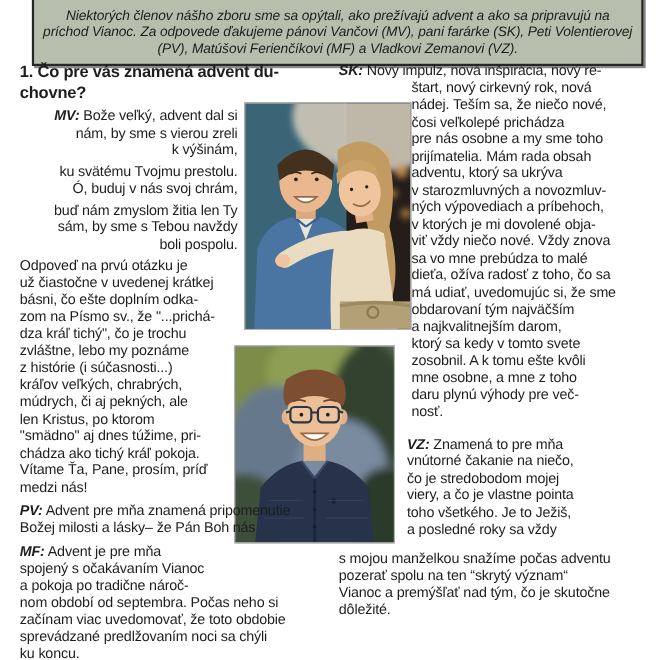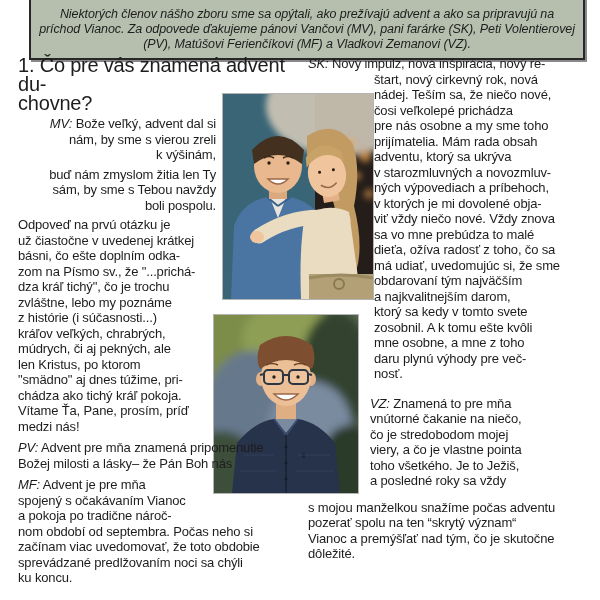--- a/index.html
+++ b/index.html
@@ -14,29 +14,29 @@
     box-shadow:2px 2px 0 rgba(40,40,40,.55);
     padding:3px 8px 6px;
     font-style:italic;font-size:12.5px;line-height:15px;
     text-align:center;white-space:pre-line;letter-spacing:-0.1px;
   }
 
   
   .col{position:absolute;top:56px;font-size:13px;line-height:15.5px;letter-spacing:-0.15px;}
   .col-left{left:18px;width:272px;}
   .col-right{left:308px;width:280px;}
-  .q{font-size:20px;font-weight:normal;line-height:19px;margin:0 0 3px;
+  .q{font-size:15px;font-weight:bold;line-height:19px;margin:0 0 3px;
      white-space:pre-line;letter-spacing:-0.2px;}
   .q2{margin-top:10px;}
   p{margin:0 0 6px;white-space:pre-line;}
   .stanza{width:198px;text-align:right;margin:0 0 4px;}
   .sk{padding-left:66px;text-indent:-66px;margin:0 0 6px;}
   .vz1{padding-left:62px;margin:14px 0 11px;}
   .vz2{margin:0 0 8px;}
-  i{font-style:italic;}
+  i{font-style:italic;font-weight:bold;}
 
   
   .photo{position:absolute;border:1px solid #b4b4b4;background:#888;overflow:hidden;}
   .photo1{left:222px;top:93px;width:150px;height:205px;}
   .photo2{left:213px;top:314px;width:144px;height:178px;}
   .photo svg{display:block;width:100%;height:100%;}
 </style>
 </head>
 <body>
 
@@ -145,20 +145,22 @@
       <path d="M60,79 Q72,91 84,79 Z" fill="#ffffff" stroke="#9a6848" stroke-width="1.5"></path>
     </svg>
   </div>
 
   <div class="col col-left">
     <h2 class="q">1. Čo pre vás znamená advent du-
 chovne?</h2>
     <p class="stanza"><i>MV:</i><span> Bože veľký, advent dal si
 nám, by sme s vierou zreli
 k výšinám,</span></p>
+    <p class="stanza">ku svätému Tvojmu prestolu.
+Ó, buduj v nás svoj chrám,</p>
     <p class="stanza">buď nám zmyslom žitia len Ty
 sám, by sme s Tebou navždy
 boli pospolu.</p>
     <p class="para">Odpoveď na prvú otázku je
 už čiastočne v uvedenej krátkej
 básni, čo ešte doplním odka-
 zom na Písmo sv., že "...prichá-
 dza kráľ tichý", čo je trochu
 zvláštne, lebo my poznáme
 z histórie (i súčasnosti...)

